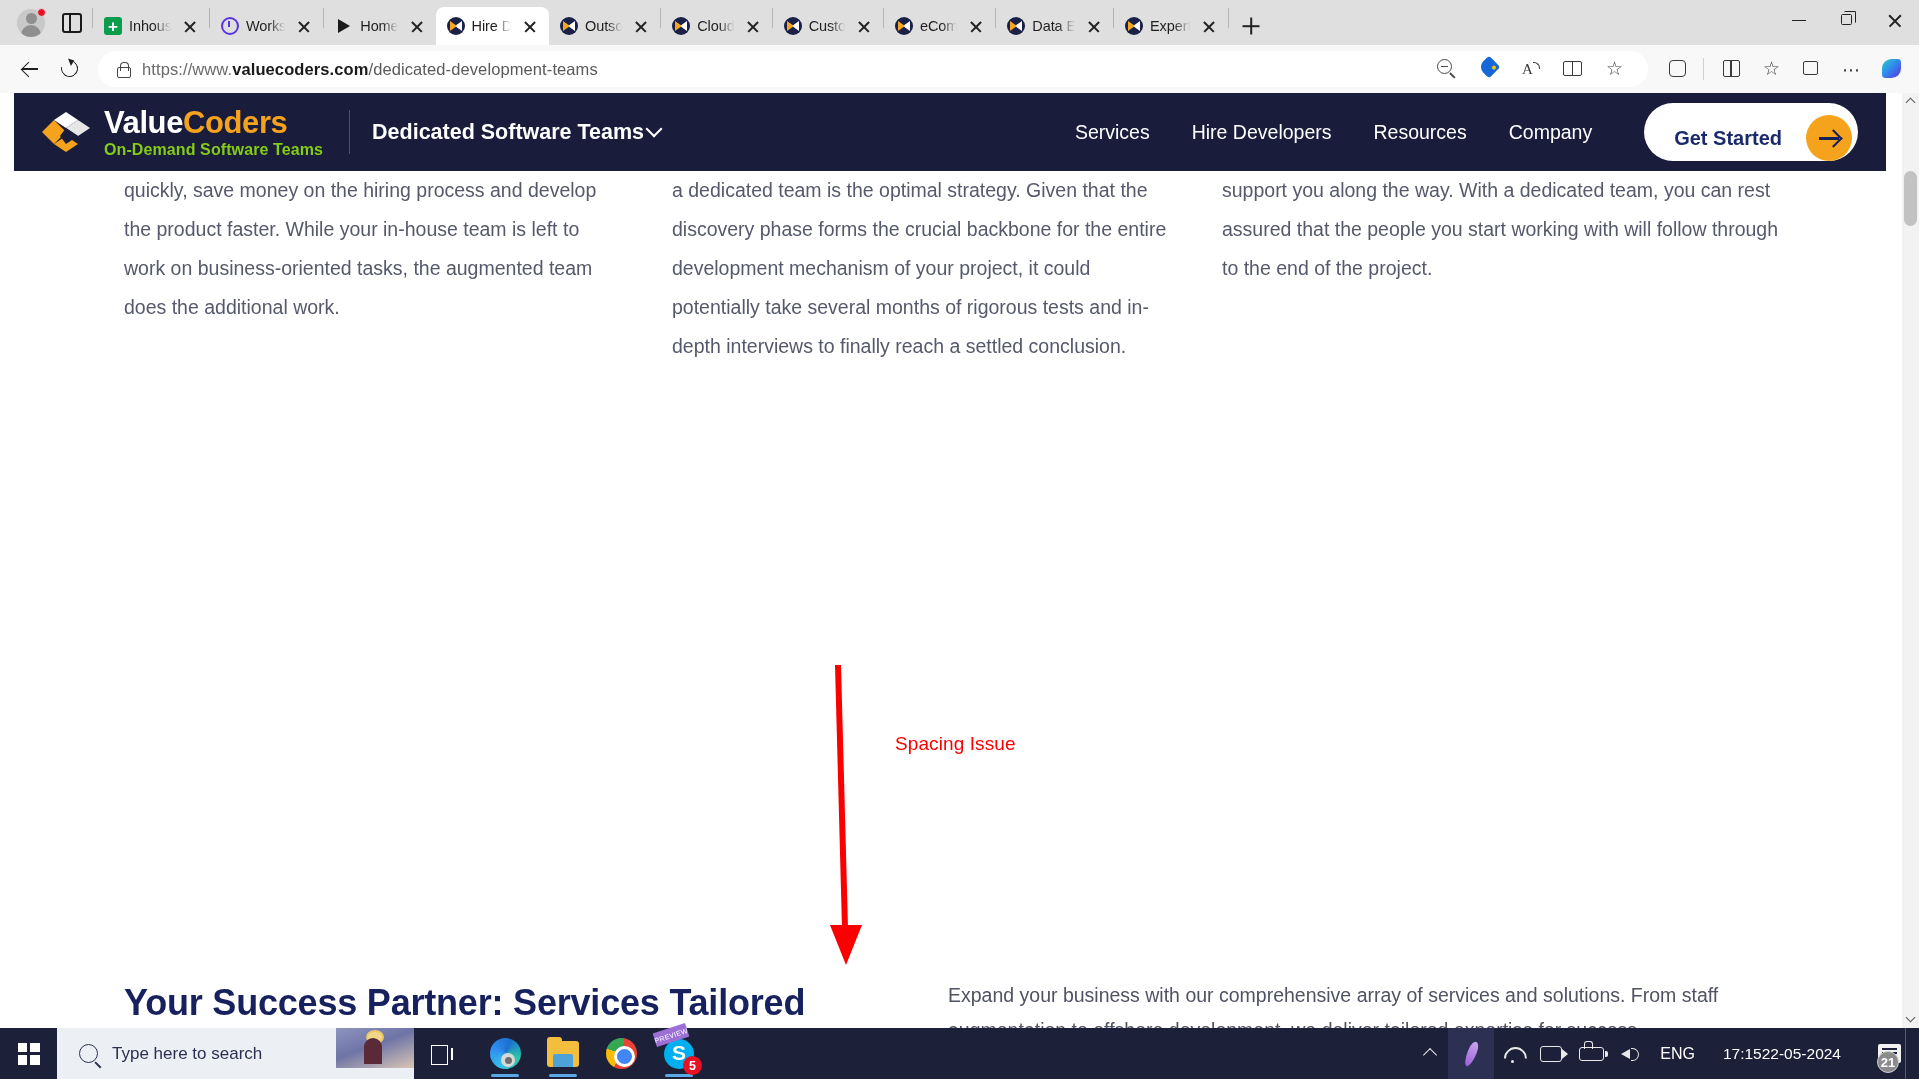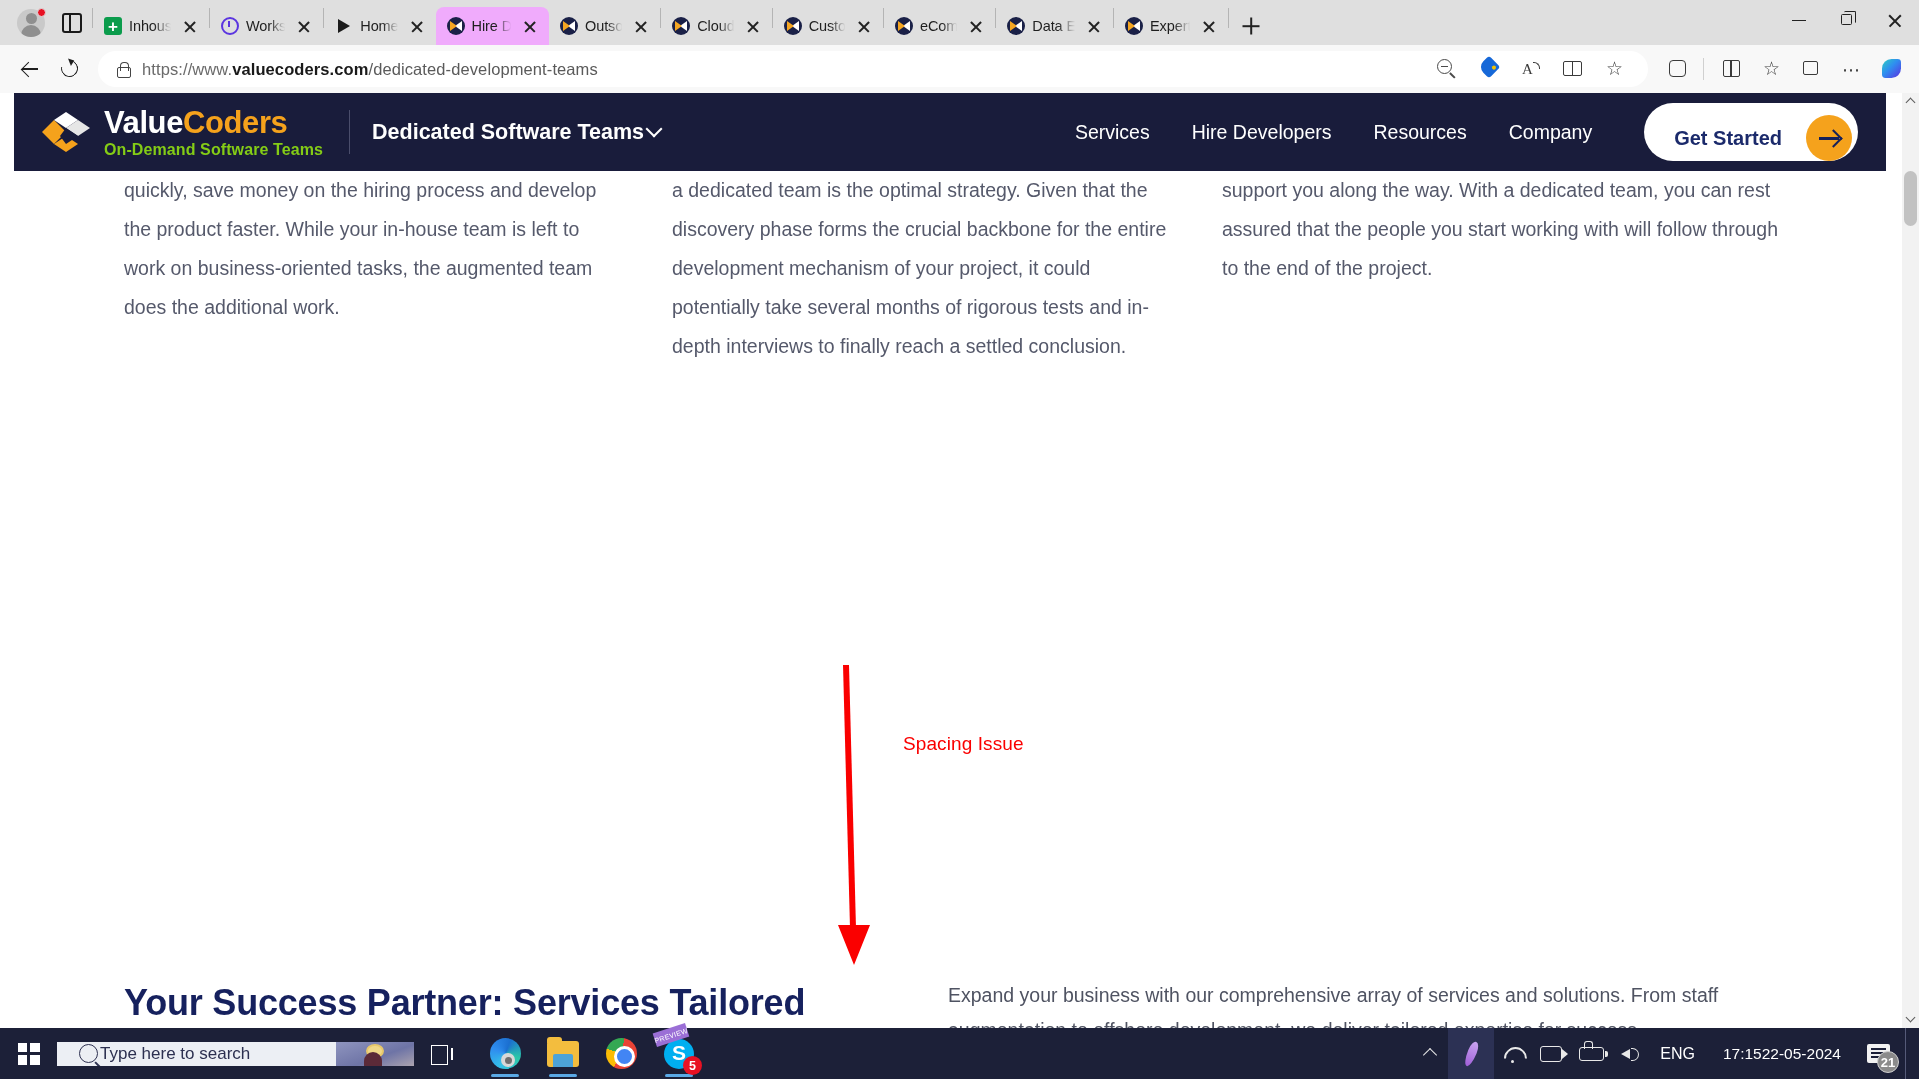--- a/index.html
+++ b/index.html
@@ -48,21 +48,21 @@
   .split-ico::after { content:""; position:absolute; left:5px; top:-2px; bottom:-2px; width:2px; background:#1a1a1a; }
 
   .tab-sep { width:1px; height:20px; background:#b4b4b4; align-self:center; margin-bottom:10px; flex:0 0 auto;}
 
   .tab {
     height: 38px; min-width: 0;
     display: flex; align-items: center; gap: 7px;
     padding: 0 8px 0 11px; border-radius: 8px 8px 0 0;
     flex: 0 1 auto; position: relative; margin-bottom:0;
   }
-  .tab.active { background: #f0abfc; }
+  .tab.active { background: #ffffff; }
   .tab-favicon { width: 18px; height: 18px; flex: 0 0 auto; position:relative; }
   .tab-title {
     font-size: 14.5px; color: #1f1f1f; white-space: nowrap; overflow: hidden;
     -webkit-mask-image: linear-gradient(to right, #000 58%, transparent 98%);
     mask-image: linear-gradient(to right, #000 58%, transparent 98%);
     max-width: 62px; letter-spacing:-0.1px;
   }
   .tab-close {
     width: 22px; height: 22px; flex: 0 0 auto; position: relative;
   }
@@ -223,21 +223,21 @@
     content:""; position:absolute; right:12px; top:16.5px; width:11px; height:11px;
     border-right:2.6px solid #15205a; border-top:2.6px solid #15205a; transform:rotate(45deg);
   }
 
   .cols { position:absolute; left:0; top:0; width: 1860px; display:flex; gap: 0; padding: 0; }
   .col { font-size: 19.5px; line-height: 39px; color: #55596b; }
   .col-1 { width: 500px; margin-left: 124px; }
   .col-2 { width: 500px; margin-left: 48px; }
   .col-3 { width: 560px; margin-left: 50px; }
 
-  .annot-wrap { position:absolute; left:8px; top:0; width:1900px; height:982px; pointer-events:none; }
+  .annot-wrap { position:absolute; left:0; top:0; width:1900px; height:982px; pointer-events:none; }
   .annot-label {
     position:absolute; left: 895px; top: 640px; color:#fa0000; font-size:19px; letter-spacing:0.1px;
     font-family:"Liberation Sans", sans-serif;
   }
 
   .sec-heading {
     position:absolute; left:124px; top:880px; width:700px;
     font-size: 36px; line-height: 60px; font-weight: 700; color:#16215e; letter-spacing:-0.2px;
   }
   .sec-body {
@@ -261,22 +261,22 @@
 
   
   .taskbar {
     position: absolute; left:0; bottom:0; width: 1919px; height: 51px;
     background: #1c2038; display:flex; align-items:center;
   }
   .start-btn { width:57px; height:51px; display:flex; align-items:center; justify-content:center; flex:0 0 auto;}
   .win-logo { width:22px; height:22px; display:grid; grid-template-columns:1fr 1fr; grid-template-rows:1fr 1fr; gap:2.5px;}
   .win-logo span { background:#fff; display:block; }
   .searchbox {
-    width: 357px; height: 24px; background:#eceff4; display:flex; align-items:center;
-    padding-left: 22px; gap: 2px; flex:0 0 auto; position:relative; overflow:hidden;
+    width: 357px; height: 51px; background:#eceff4; display:flex; align-items:center;
+    padding-left: 22px; gap: 14px; flex:0 0 auto; position:relative; overflow:hidden;
   }
   .sb-ico { width:19px; height:19px; border:1.8px solid #2c3050; border-radius:50%; position:relative; flex:0 0 auto;}
   .sb-ico::after { content:""; position:absolute; right:-5px; bottom:-4px; width:8px; height:1.8px; background:#2c3050; transform:rotate(45deg);}
   .sb-text { font-size:17px; color:#2c3050; white-space:nowrap; }
   .sb-img {
     position:absolute; right:0; top:0; width:78px; height:40px;
     background: linear-gradient(160deg,#8f95bf 0%, #6e74a6 45%, #d8c6b6 100%);
   }
   .sb-img::after {
     content:""; position:absolute; left:28px; top:10px; width:18px; height:26px;
@@ -350,21 +350,21 @@
   .vol-ico::before {
     content:""; position:absolute; left:0; top:3px; border-top:5px solid transparent; border-bottom:5px solid transparent;
     border-right:9px solid #e8e8e8;
   }
   .vol-ico::after {
     content:""; position:absolute; left:10px; top:2px; width:7px; height:11px;
     border:1.7px solid #e8e8e8; border-left:0; border-radius:0 8px 8px 0;
   }
   .tr-lang { padding:9px 10px; color:#fff; font-size:16px; }
   .tr-clock { padding:0 14px 0 18px; color:#fff; font-size:15.5px; text-align:center; line-height:22px;}
-  .tr-notif { width:46px; position:relative;}
+  .tr-notif { width:46px; position:relative;justify-content:flex-end;}
   .notif-ico { width:23px; height:19px; background:#f2f2f2; border-radius:2px; position:relative;}
   .notif-ico::after {
     content:""; position:absolute; left:4px; top:4px; width:15px; height:2px; background:#1c2038;
     box-shadow: 0 4px 0 #1c2038, 0 8px 0 #1c2038;
   }
   .notif-count {
     position:absolute; right:2px; bottom:6px; width:22px; height:22px; border-radius:50%;
     background:#8b8b8b; color:#fff; font-size:13px; font-weight:600;
     display:flex; align-items:center; justify-content:center; border:1.5px solid #cfcfcf;
   }

